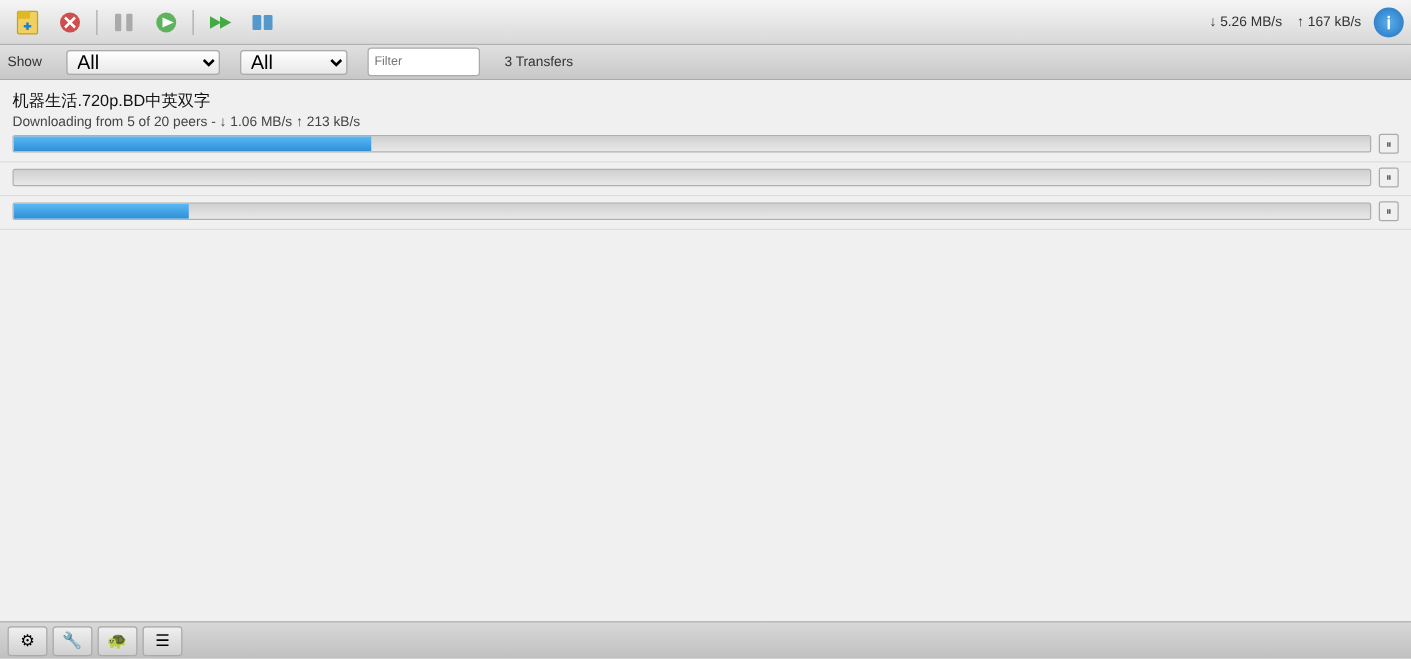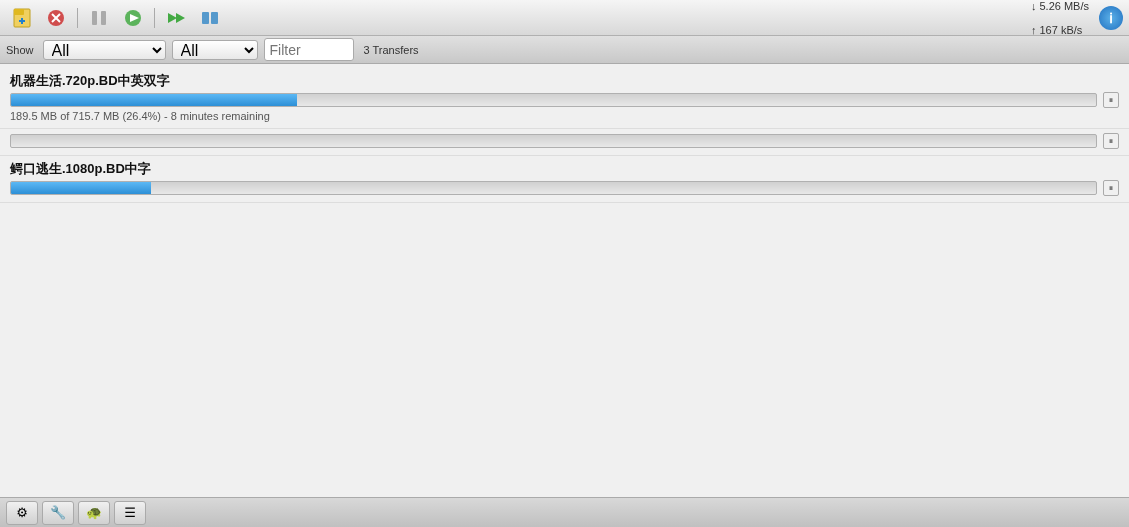--- a/index.html
+++ b/index.html
@@ -36,49 +36,48 @@
       border-radius: 3px;
     }
     .toolbar-separator { width: 1px; height: 20px; background: #aaa; margin: 0 3px; }
     .toolbar-spacer { flex: 1; }
     .speed-display {
       font-size: 11px;
       color: #333;
       display: flex;
       gap: 12px;
       margin-right: 8px;
-      flex-direction: column;
     }
     .speed-down { color: #333; }
     .speed-up { color: #333; }
 
     
     .filter-bar {
       display: flex;
       align-items: center;
       background: linear-gradient(to bottom, #e0e0e0, #c8c8c8);
       border-bottom: 1px solid #aaa;
       padding: 3px 6px;
       height: 28px;
-      gap: 6px;
+      gap: 16px;
     }
     .show-label { font-size: 11px; color: #333; margin-right: 3px; }
     .filter-select {
       height: 20px;
       font-size: 16px;
       background: linear-gradient(to bottom, #fff, #e8e8e8);
       border: 1px solid #aaa;
       border-radius: 3px;
       padding: 0 4px;
       cursor: pointer;
       min-width: 60px;
     }
     .filter-input {
       height: 23px;
-      font-size: 14px;
+      font-size: 10px;
       background: #fff;
       border: 1px solid #aaa;
       border-radius: 3px;
       padding: 0 5px;
       width: 90px;
     }
     .transfers-count {
       font-size: 11px;
       color: #333;
       margin-left: 4px;
@@ -92,21 +91,21 @@
       padding: 4px 0;
     }
 
     
     .transfer-item {
       padding: 4px 10px 6px 10px;
       border-bottom: 1px solid #ddd;
     }
     .transfer-name {
       font-size: 13px;
-      font-weight: bold;
+      font-weight: normal;
       color: #111;
       margin-bottom: 2px;
     }
     .transfer-status {
       font-size: 11px;
       color: #444;
       margin-bottom: 3px;
     }
     .progress-container {
       position: relative;
@@ -250,38 +249,37 @@
     <option>Active</option>
     <option>Inactive</option>
   </select>
   <input class="filter-input" type="text" placeholder="Filter" style="">
   <span class="transfers-count">3 Transfers</span>
 </div>
 
 <div class="transfer-list" id="transfer-list">
 <div class="transfer-item">
     <div class="transfer-name">机器生活.720p.BD中英双字</div>
+    <div class="transfer-status">Downloading from 5 of 20 peers - ↓ 1.06 MB/s ↑ 213 kB/s</div>
     <div class="progress-container">
       <div class="progress-bar-bg">
         <div class="progress-bar-fill" style="width:26.4%"></div>
       </div>
       <button class="pause-btn" title="Pause">⏸</button>
     </div>
-    <div class="transfer-info">189.5 MB of 715.7 MB (26.4%) - 8 minutes remaining</div>
   </div>
     <div class="transfer-item">
     <div class="progress-container">
       <div class="progress-bar-bg">
         <div class="progress-bar-fill" style="width:0%"></div>
       </div>
       <button class="pause-btn" title="Pause">⏸</button>
     </div>
   </div>
     <div class="transfer-item">
-    <div class="transfer-name">鳄口逃生.1080p.BD中字</div>
     <div class="progress-container">
       <div class="progress-bar-bg">
         <div class="progress-bar-fill" style="width:12.9%"></div>
       </div>
       <button class="pause-btn" title="Pause">⏸</button>
     </div>
   </div>
   </div>
 
 <div class="bottom-bar">

